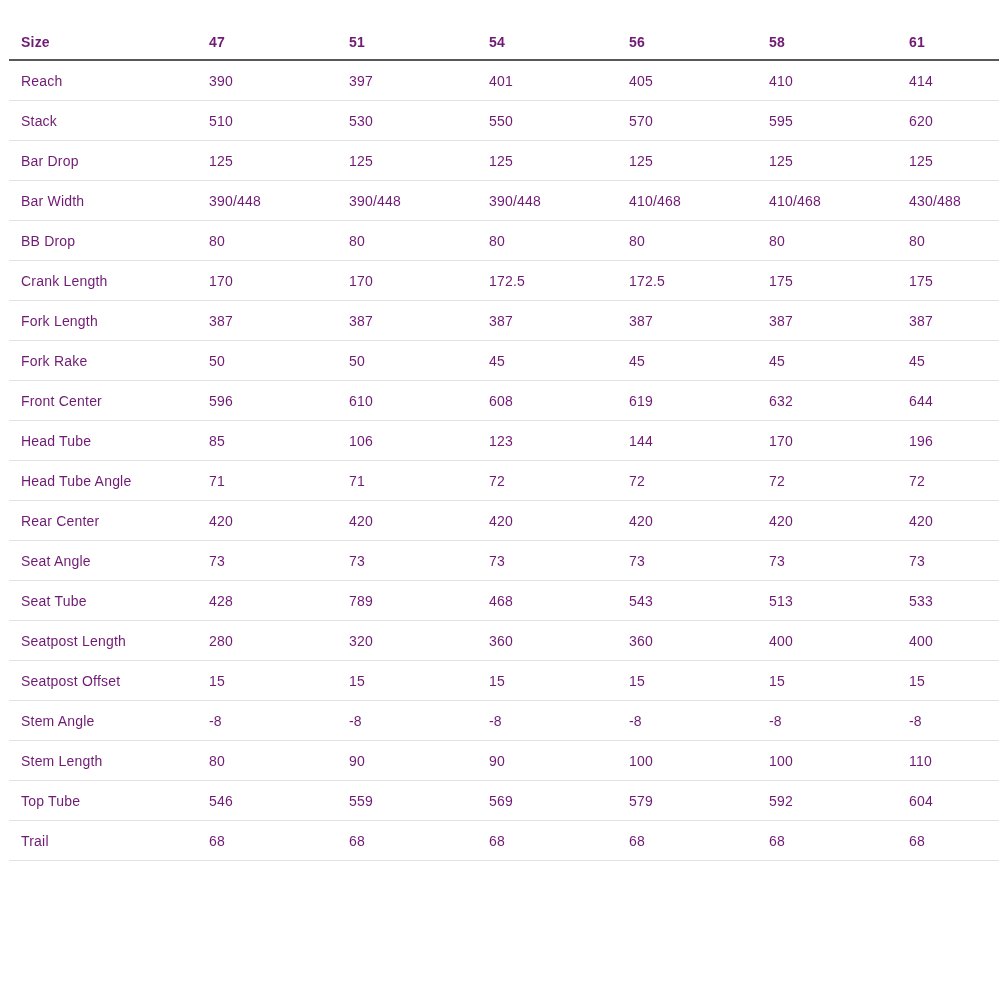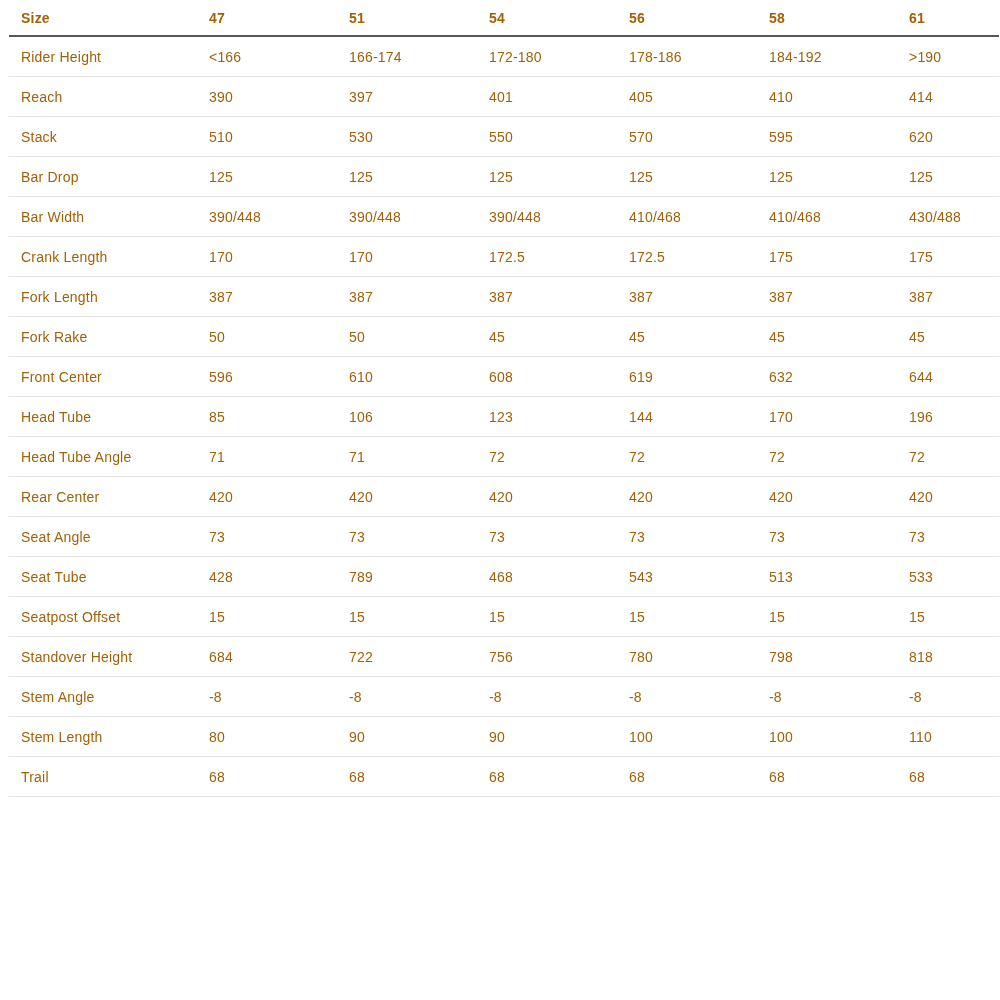--- a/index.html
+++ b/index.html
@@ -12,21 +12,22 @@
     font-family: "Liberation Sans", "DejaVu Sans", sans-serif;
   }
   .geometry-table-wrap {
     width: 978px;
     margin-left: 9px;
   }
   table.geometry-table {
     border-collapse: collapse;
     table-layout: fixed;
     width: 978px;
-    color: #a16207;
+    color: #701a75;
+    margin-top: 24px;
   }
   table.geometry-table thead th {
     font-size: 14px;
     font-weight: 700;
     text-align: left;
     vertical-align: middle;
     height: 35px;
     padding: 0;
     letter-spacing: 0.2px;
     border-bottom: 2px solid #56585b;
@@ -67,29 +68,20 @@
           <th class="val-col">47</th>
           <th class="val-col">51</th>
           <th class="val-col">54</th>
           <th class="val-col">56</th>
           <th class="val-col">58</th>
           <th>61</th>
         </tr>
     </thead>
     <tbody>
         <tr>
-          <th scope="row">Rider Height</th>
-          <td>&lt;166</td>
-          <td>166-174</td>
-          <td>172-180</td>
-          <td>178-186</td>
-          <td>184-192</td>
-          <td>&gt;190</td>
-        </tr>
-        <tr>
           <th scope="row">Reach</th>
           <td>390</td>
           <td>397</td>
           <td>401</td>
           <td>405</td>
           <td>410</td>
           <td>414</td>
         </tr>
         <tr>
           <th scope="row">Stack</th>
@@ -112,20 +104,29 @@
         <tr>
           <th scope="row">Bar Width</th>
           <td>390/448</td>
           <td>390/448</td>
           <td>390/448</td>
           <td>410/468</td>
           <td>410/468</td>
           <td>430/488</td>
         </tr>
         <tr>
+          <th scope="row">BB Drop</th>
+          <td>80</td>
+          <td>80</td>
+          <td>80</td>
+          <td>80</td>
+          <td>80</td>
+          <td>80</td>
+        </tr>
+        <tr>
           <th scope="row">Crank Length</th>
           <td>170</td>
           <td>170</td>
           <td>172.5</td>
           <td>172.5</td>
           <td>175</td>
           <td>175</td>
         </tr>
         <tr>
           <th scope="row">Fork Length</th>
@@ -193,56 +194,65 @@
         <tr>
           <th scope="row">Seat Tube</th>
           <td>428</td>
           <td>789</td>
           <td>468</td>
           <td>543</td>
           <td>513</td>
           <td>533</td>
         </tr>
         <tr>
+          <th scope="row">Seatpost Length</th>
+          <td>280</td>
+          <td>320</td>
+          <td>360</td>
+          <td>360</td>
+          <td>400</td>
+          <td>400</td>
+        </tr>
+        <tr>
           <th scope="row">Seatpost Offset</th>
           <td>15</td>
           <td>15</td>
           <td>15</td>
           <td>15</td>
           <td>15</td>
           <td>15</td>
-        </tr>
-        <tr>
-          <th scope="row">Standover Height</th>
-          <td>684</td>
-          <td>722</td>
-          <td>756</td>
-          <td>780</td>
-          <td>798</td>
-          <td>818</td>
         </tr>
         <tr>
           <th scope="row">Stem Angle</th>
           <td>-8</td>
           <td>-8</td>
           <td>-8</td>
           <td>-8</td>
           <td>-8</td>
           <td>-8</td>
         </tr>
         <tr>
           <th scope="row">Stem Length</th>
           <td>80</td>
           <td>90</td>
           <td>90</td>
           <td>100</td>
           <td>100</td>
           <td>110</td>
         </tr>
         <tr>
+          <th scope="row">Top Tube</th>
+          <td>546</td>
+          <td>559</td>
+          <td>569</td>
+          <td>579</td>
+          <td>592</td>
+          <td>604</td>
+        </tr>
+        <tr>
           <th scope="row">Trail</th>
           <td>68</td>
           <td>68</td>
           <td>68</td>
           <td>68</td>
           <td>68</td>
           <td>68</td>
         </tr>
       </tbody>
   </table>

